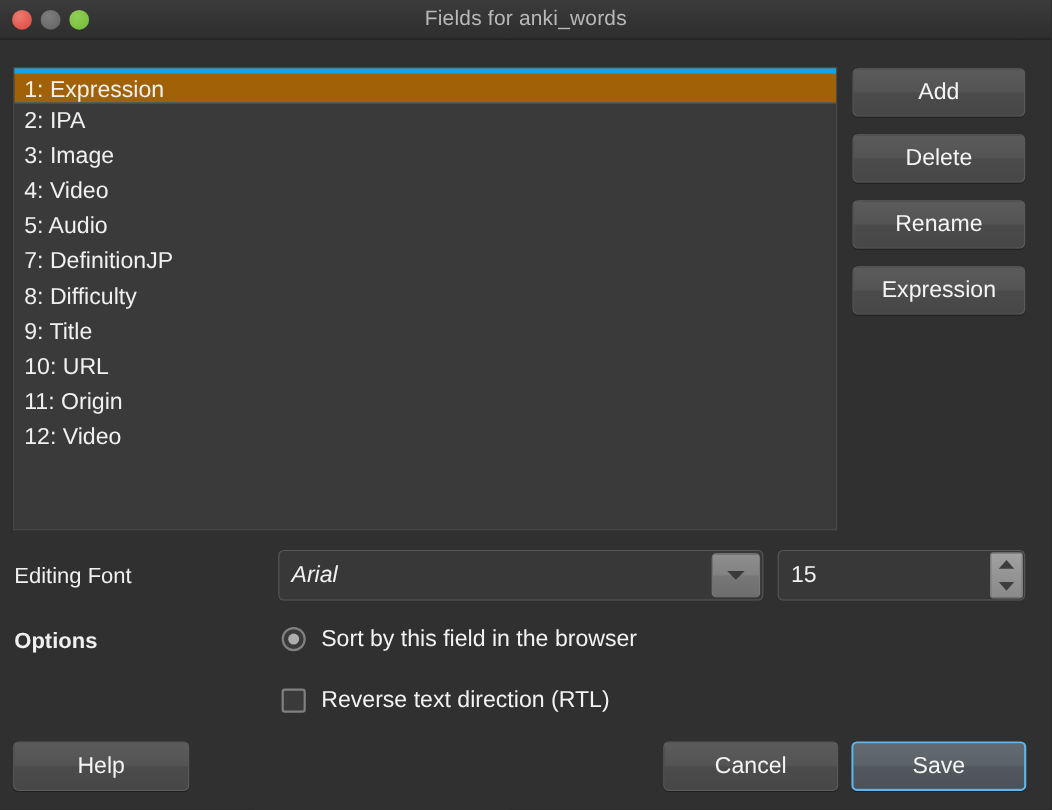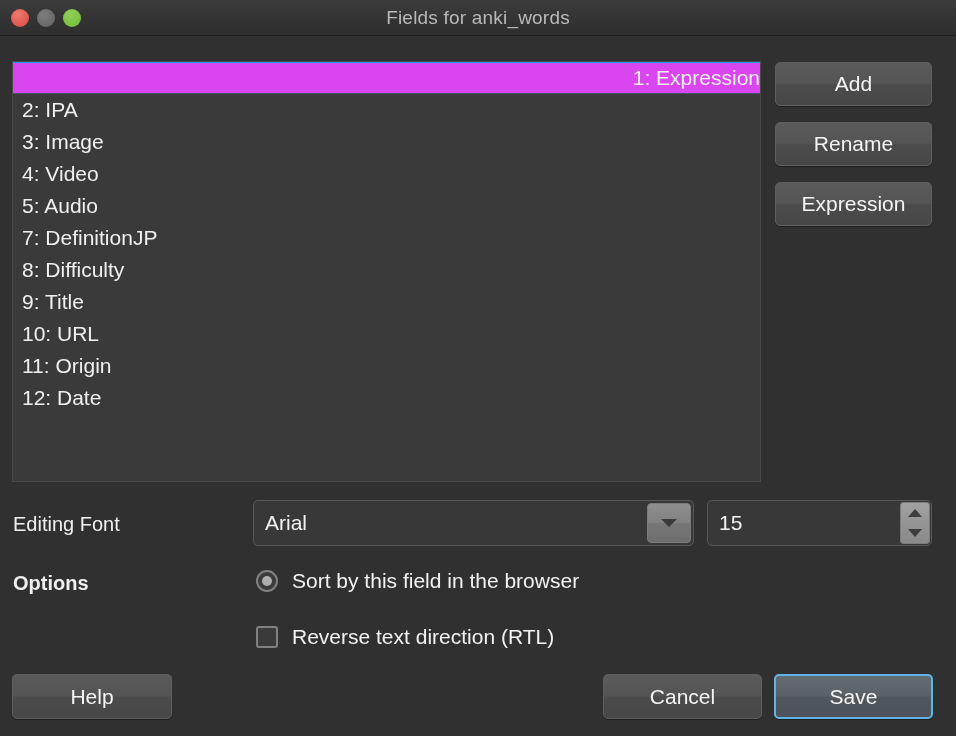--- a/index.html
+++ b/index.html
@@ -73,25 +73,24 @@
   .field-row {
     height: 32px;
     line-height: 32px;
     padding-left: 9px;
     color: #f0f0f0;
     font-size: 21px;
     white-space: nowrap;
     box-sizing: border-box;
   }
   .field-row.selected {
-    background: #d946ef;
-    border-top: 1px solid #0ea5e9;
+    background: #a16207;
+    border-top: 5px solid #0ea5e9;
     border-bottom: 1px solid #3e5667;
     line-height: 30px;
-    text-align: right;
   }
 
   
   .sidebtns {
     position: absolute;
     left: 775px;
     top: 62px;
     width: 157px;
   }
   .btn {
@@ -129,20 +128,21 @@
     top: 500px;
     width: 441px;
     height: 46px;
     border-radius: 5px;
     border: 1px solid #585858;
     background: #383838;
     box-sizing: border-box;
     display: flex;
     align-items: center;
     cursor: default;
+    font-style: italic;
   }
   .combo-value {
     flex: 1;
     padding-left: 11px;
     color: #f2f2f2;
     font-size: 21px;
     white-space: nowrap;
     overflow: hidden;
   }
   .combo-arrow {
@@ -301,25 +301,26 @@
     <div class="field-row selected">1: Expression</div>
     <div class="field-row">2: IPA</div>
     <div class="field-row">3: Image</div>
     <div class="field-row">4: Video</div>
     <div class="field-row">5: Audio</div>
     <div class="field-row">7: DefinitionJP</div>
     <div class="field-row">8: Difficulty</div>
     <div class="field-row">9: Title</div>
     <div class="field-row">10: URL</div>
     <div class="field-row">11: Origin</div>
-    <div class="field-row">12: Date</div>
+    <div class="field-row">12: Video</div>
   </div>
 
   <div class="sidebtns">
     <button class="btn">Add</button>
+    <button class="btn">Delete</button>
     <button class="btn">Rename</button>
     <button class="btn">Expression</button>
   </div>
 
   <div class="row-label" id="editing-font-label">Editing Font</div>
 
   <div class="combo">
     <div class="combo-value">Arial</div>
     <div class="combo-arrow">
       <div class="tri-down"></div>

